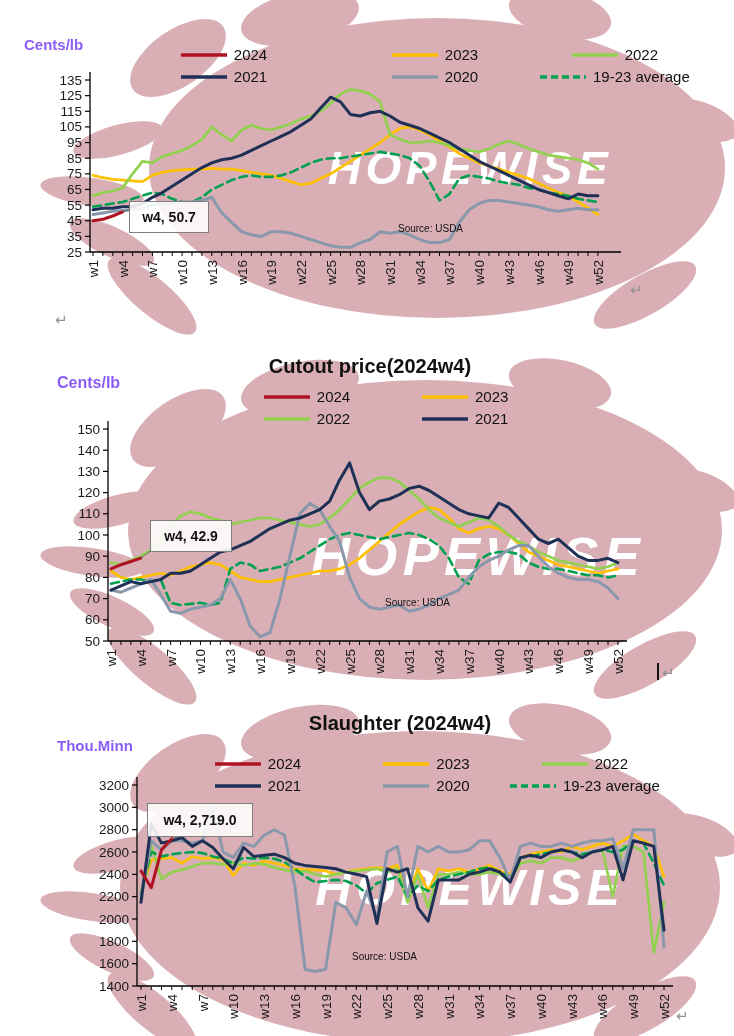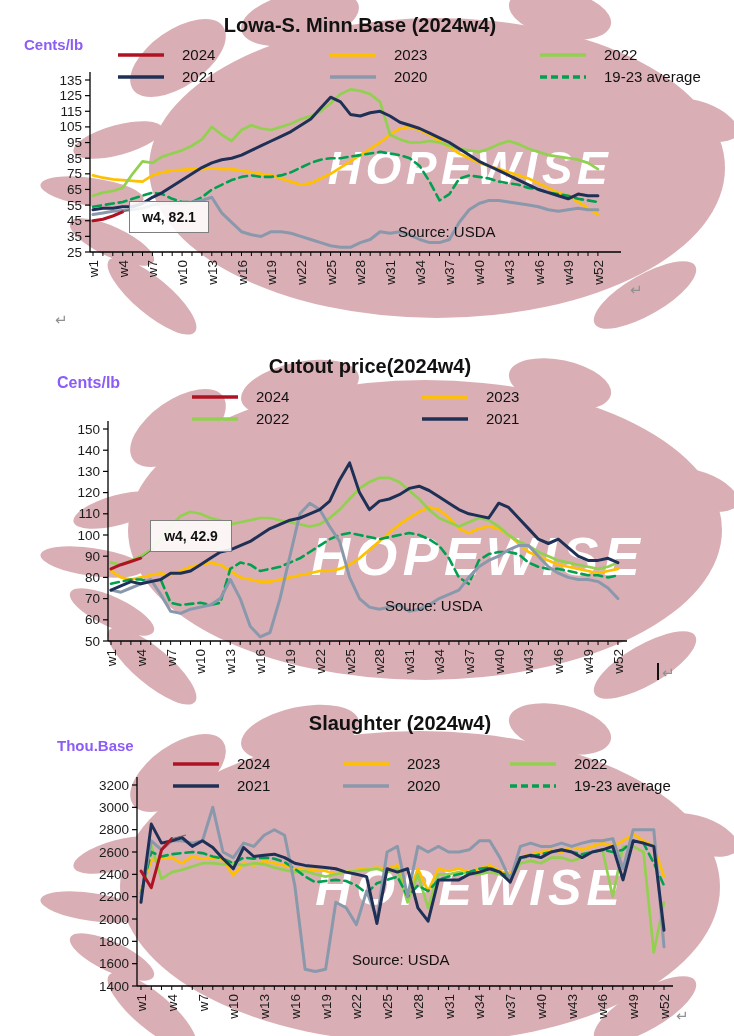--- a/index.html
+++ b/index.html
@@ -6,23 +6,23 @@
   .page{position:relative;width:734px;height:1036px;background:#fff;overflow:hidden;
         font-family:"Liberation Sans",sans-serif;color:#1a1a1a;}
   .abs{position:absolute;}
   svg{position:absolute;left:0;overflow:visible;}
   .wm{z-index:0;}
   .chart-layer{z-index:2;}
   .txt{z-index:3;}
   .chart-title{font-size:20px;font-weight:bold;color:#111;text-align:center;}
   .unit{font-size:15px;font-weight:bold;color:#8b5cf6;}
   .legend{display:grid;row-gap:5px;align-items:center;font-size:15px;color:#111;z-index:3;}
-  .li{display:flex;align-items:center;gap:18px;white-space:nowrap;}
+  .li{display:flex;align-items:center;gap:7px;white-space:nowrap;justify-content:center;}
   .li svg{position:static;}
-  .source{font-size:15px;color:#111;z-index:3;}
+  .source{font-size:10px;color:#111;z-index:3;}
   .ann{border:1px solid #7f7f7f;background:rgba(255,255,255,.88);z-index:4;
        font-weight:bold;font-size:14px;color:#111;display:flex;align-items:center;justify-content:center;}
   .ret{color:#909090;font-size:15px;z-index:3;font-family:"DejaVu Sans",sans-serif;}
   .caret{width:1.5px;height:17px;background:#111;z-index:3;}
   text.tick{font-family:"Liberation Sans",sans-serif;font-size:13.5px;fill:#1a1a1a;}
   .wmtext{font-style:italic;font-weight:bold;fill:#fff;letter-spacing:.10em;
           font-family:"Liberation Sans",sans-serif;}
 </style>
 </head>
 <body>
@@ -69,21 +69,20 @@
         <ellipse cx="700" cy="120" rx="40" ry="18" fill="#D9AFB5" transform="rotate(20 700 120)"></ellipse>
         <ellipse cx="300" cy="18" rx="60" ry="26" fill="#D9AFB5" transform="rotate(-12 300 18)"></ellipse>
         <ellipse cx="560" cy="14" rx="52" ry="24" fill="#D9AFB5" transform="rotate(12 560 14)"></ellipse>
         <ellipse cx="178" cy="58" rx="55" ry="28" fill="#D9AFB5" transform="rotate(-35 178 58)"></ellipse>
         <ellipse cx="420" cy="172" rx="300" ry="156" fill="#D9AFB5"></ellipse>
       </g>
       <text x="470" y="190" class="wmtext" text-anchor="middle" font-size="50">HOPEWISE</text>
     </svg>
 
   <div class="abs txt unit" style="left:24px;top:36px">Cents/lb</div>
-  <div class="abs txt chart-title" style="left:0;top:14px;width:720px">Lowa-S. Minn.Base  (2024w4)</div>
   <div class="abs legend" style="left:118px;top:46px;grid-template-columns:212px 210px auto">
       <span class="li">
         <svg width="46" height="8">
           <line x1="0" x2="46" y1="4" y2="4" stroke="#AF1222" stroke-width="3.6"></line>
         </svg>
         <span>2024</span>
       </span>
       <span class="li">
         <svg width="46" height="8">
           <line x1="0" x2="46" y1="4" y2="4" stroke="#FFC000" stroke-width="3.6"></line>
@@ -219,21 +218,21 @@
       <g>
         <polyline points="93.0,175.4 102.9,177.7 112.8,179.3 122.7,180.1 132.6,180.9 142.5,181.6 152.4,175.4 162.3,172.3 172.2,170.7 182.1,169.9 192.0,169.1 201.9,169.1 211.8,168.3 221.7,169.1 231.6,169.1 241.5,170.7 251.4,172.3 261.3,173.8 271.2,175.4 281.1,178.5 291.0,181.6 300.9,184.8 310.8,183.2 320.7,178.5 330.6,173.8 340.5,167.6 350.4,161.3 360.3,155.1 370.2,148.8 380.1,142.5 390.0,134.7 399.9,128.5 409.8,126.9 419.7,130.0 429.6,134.7 439.5,141.0 449.4,147.2 459.3,153.5 469.2,158.2 479.1,162.9 489.0,166.0 498.9,169.1 508.8,172.3 518.7,175.4 528.6,178.5 538.5,183.2 548.4,187.9 558.3,192.6 568.2,195.7 578.1,202.0 588.0,208.2 597.9,214.5" fill="none" stroke="#FFC000" stroke-width="2.7" stroke-linejoin="round" stroke-linecap="round"></polyline>
         <polyline points="93.0,195.7 102.9,192.6 112.8,191.0 122.7,187.9 132.6,173.8 142.5,161.3 152.4,162.9 162.3,156.6 172.2,153.5 182.1,150.4 192.0,145.7 201.9,139.4 211.8,126.9 221.7,134.7 231.6,141.0 241.5,130.0 251.4,125.3 261.3,128.5 271.2,130.0 281.1,126.9 291.0,123.8 300.9,119.1 310.8,116.0 320.7,111.3 330.6,103.5 340.5,94.1 350.4,89.4 360.3,90.9 370.2,94.1 380.1,101.9 390.0,134.7 399.9,139.4 409.8,142.5 419.7,142.5 429.6,141.0 439.5,142.5 449.4,145.7 459.3,148.8 469.2,150.4 479.1,151.9 489.0,148.8 498.9,144.1 508.8,141.0 518.7,144.1 528.6,148.8 538.5,151.9 548.4,155.1 558.3,156.6 568.2,158.2 578.1,159.7 588.0,162.9 597.9,169.1" fill="none" stroke="#92D050" stroke-width="2.7" stroke-linejoin="round" stroke-linecap="round"></polyline>
         <polyline points="93.0,206.7 102.9,205.1 112.8,203.5 122.7,202.0 132.6,198.8 142.5,195.7 152.4,192.6 162.3,194.1 172.2,198.8 182.1,202.0 192.0,202.0 201.9,197.3 211.8,189.5 221.7,184.8 231.6,180.1 241.5,176.9 251.4,175.4 261.3,176.9 271.2,176.9 281.1,175.4 291.0,172.3 300.9,167.6 310.8,162.9 320.7,159.7 330.6,158.2 340.5,158.2 350.4,156.6 360.3,155.1 370.2,153.5 380.1,151.9 390.0,153.5 399.9,155.1 409.8,158.2 419.7,166.0 429.6,181.6 439.5,200.4 449.4,194.1 459.3,178.5 469.2,175.4 479.1,176.9 489.0,178.5 498.9,181.6 508.8,183.2 518.7,184.8 528.6,187.9 538.5,189.5 548.4,192.6 558.3,194.1 568.2,195.7 578.1,198.8 588.0,200.4 597.9,202.0" fill="none" stroke="#00A050" stroke-width="2.6" stroke-linejoin="round" stroke-linecap="round" stroke-dasharray="8 5"></polyline>
         <polyline points="93.0,214.5 102.9,212.9 112.8,211.3 122.7,210.6 132.6,209.8 142.5,208.2 152.4,205.1 162.3,203.5 172.2,203.5 182.1,203.5 192.0,202.0 201.9,200.4 211.8,197.3 221.7,212.9 231.6,222.3 241.5,231.7 251.4,234.8 261.3,236.4 271.2,231.7 281.1,231.7 291.0,233.2 300.9,236.4 310.8,239.5 320.7,242.6 330.6,245.7 340.5,247.3 350.4,247.3 360.3,242.6 370.2,239.5 380.1,231.7 390.0,233.2 399.9,231.7 409.8,234.8 419.7,239.5 429.6,242.6 439.5,242.6 449.4,239.5 459.3,222.3 469.2,209.8 479.1,203.5 489.0,200.4 498.9,200.4 508.8,202.0 518.7,203.5 528.6,205.1 538.5,206.7 548.4,209.8 558.3,211.3 568.2,209.8 578.1,208.2 588.0,209.8 597.9,209.8" fill="none" stroke="#8A98AC" stroke-width="3" stroke-linejoin="round" stroke-linecap="round"></polyline>
         <polyline points="93.0,209.8 102.9,208.2 112.8,208.2 122.7,206.7 132.6,206.7 142.5,203.5 152.4,197.3 162.3,192.6 172.2,186.3 182.1,180.1 192.0,173.8 201.9,167.6 211.8,162.9 221.7,159.7 231.6,158.2 241.5,155.1 251.4,150.4 261.3,145.7 271.2,141.0 281.1,136.3 291.0,131.6 300.9,125.3 310.8,119.1 320.7,108.1 330.6,97.2 340.5,101.9 350.4,114.4 360.3,116.0 370.2,112.8 380.1,111.3 390.0,116.0 399.9,122.2 409.8,125.3 419.7,128.5 429.6,133.2 439.5,137.9 449.4,142.5 459.3,148.8 469.2,155.1 479.1,161.3 489.0,166.0 498.9,170.7 508.8,175.4 518.7,180.1 528.6,184.8 538.5,189.5 548.4,192.6 558.3,195.7 568.2,198.8 578.1,194.1 588.0,195.7 597.9,195.7" fill="none" stroke="#1F3056" stroke-width="3" stroke-linejoin="round" stroke-linecap="round"></polyline>
         <polyline points="93.0,220.7 102.9,219.2 112.8,216.0 122.7,211.8" fill="none" stroke="#AF1222" stroke-width="3" stroke-linejoin="round" stroke-linecap="round"></polyline>
       </g>
       <line x1="122.7" y1="211.81454545454545" x2="132" y2="209" stroke="#666" stroke-width="1"></line>
     </svg>
-  <div class="abs ann" style="left:129px;top:201px;width:78px;height:30px">w4, 82.1</div>
+  <div class="abs ann" style="left:129px;top:201px;width:78px;height:30px">w4, 50.7</div>
   <div class="abs txt source" style="left:398px;top:223px">Source:  USDA</div>
   <div class="abs ret" style="left:630px;top:281px">↵</div>
   <div class="abs ret" style="left:55px;top:311px">↵</div>
 
   <div class="abs txt unit" style="left:57px;top:374px;font-size:16px">Cents/lb</div>
   <div class="abs txt chart-title" style="left:0;top:355px;width:740px">Cutout price(2024w4)</div>
   <div class="abs legend" style="left:192px;top:388px;grid-template-columns:230px auto">
       <span class="li">
         <svg width="46" height="8">
           <line x1="0" x2="46" y1="4" y2="4" stroke="#AF1222" stroke-width="3.6"></line>
@@ -366,21 +365,21 @@
         <polyline points="111.0,242.1 120.9,237.9 130.9,233.6 140.8,235.8 150.8,233.6 160.7,231.5 170.6,225.2 180.6,225.2 190.5,223.0 200.5,216.7 210.4,210.3 220.3,204.0 230.3,201.8 240.2,197.6 250.2,193.4 260.1,187.0 270.0,180.6 280.0,176.4 289.9,172.2 299.9,170.0 309.8,165.8 319.7,161.6 329.7,153.1 339.6,131.9 349.6,114.9 359.5,144.6 369.4,161.6 379.4,153.1 389.3,151.0 399.3,146.7 409.2,140.4 419.1,138.2 429.1,142.5 439.0,148.8 449.0,155.2 458.9,161.6 468.8,165.8 478.8,167.9 488.7,170.0 498.7,155.2 508.6,159.4 518.5,170.0 528.5,180.6 538.4,191.2 548.4,195.5 558.3,191.2 568.2,199.7 578.2,208.2 588.1,212.4 598.1,212.4 608.0,210.3 617.9,214.6" fill="none" stroke="#1F3056" stroke-width="3" stroke-linejoin="round" stroke-linecap="round"></polyline>
         <polyline points="111.0,220.9 120.9,216.7 130.9,213.5 140.8,210.1" fill="none" stroke="#AF1222" stroke-width="3" stroke-linejoin="round" stroke-linecap="round"></polyline>
       </g>
       <line x1="140.82" y1="210.108" x2="153" y2="201" stroke="#666" stroke-width="1"></line>
     </svg>
   <div class="abs ann" style="left:150px;top:520px;width:80px;height:30px">w4, 42.9</div>
   <div class="abs txt source" style="left:385px;top:597px">Source:  USDA</div>
   <div class="abs caret" style="left:657px;top:663px"></div>
   <div class="abs ret" style="left:662px;top:664px">↵</div>
 
-  <div class="abs txt unit" style="left:57px;top:737px">Thou.Base</div>
+  <div class="abs txt unit" style="left:57px;top:737px">Thou.Minn</div>
   <div class="abs txt chart-title" style="left:30px;top:712px;width:740px">Slaughter  (2024w4)</div>
   <div class="abs legend" style="left:173px;top:755px;grid-template-columns:170px 167px auto">
       <span class="li">
         <svg width="46" height="8">
           <line x1="0" x2="46" y1="4" y2="4" stroke="#AF1222" stroke-width="3.6"></line>
         </svg>
         <span>2024</span>
       </span>
       <span class="li">
         <svg width="46" height="8">
@@ -513,16 +512,17 @@
       <g>
         <polyline points="141.0,186.1 151.3,154.8 161.5,153.7 171.8,152.6 182.0,158.2 192.3,151.5 202.5,153.7 212.8,152.6 223.0,154.8 233.3,170.4 243.6,158.2 253.8,160.4 264.1,155.9 274.3,158.2 284.6,160.4 294.8,163.8 305.1,164.9 315.3,164.9 325.6,166.0 335.8,169.3 346.1,167.1 356.4,164.9 366.6,163.8 376.9,162.6 387.1,163.8 397.4,160.4 407.6,191.7 417.9,163.8 428.1,186.1 438.4,163.8 448.7,166.0 458.9,163.8 469.2,167.1 479.4,163.8 489.7,160.4 499.9,166.0 510.2,169.3 520.4,152.6 530.7,149.2 540.9,147.0 551.2,144.8 561.5,147.0 571.7,141.4 582.0,144.8 592.2,141.4 602.5,138.1 612.7,141.4 623.0,135.8 633.2,129.1 643.5,135.8 653.8,141.4 664.0,171.6" fill="none" stroke="#FFC000" stroke-width="2.7" stroke-linejoin="round" stroke-linecap="round"></polyline>
         <polyline points="141.0,191.7 151.3,140.3 161.5,173.8 171.8,167.1 182.0,164.9 192.3,161.5 202.5,158.2 212.8,158.2 223.0,159.3 233.3,158.2 243.6,160.4 253.8,158.2 264.1,159.3 274.3,162.6 284.6,164.9 294.8,167.1 305.1,166.0 315.3,169.3 325.6,171.6 335.8,169.3 346.1,167.1 356.4,166.0 366.6,164.9 376.9,163.8 387.1,167.1 397.4,163.8 407.6,197.3 417.9,169.3 428.1,202.8 438.4,169.3 448.7,169.3 458.9,167.1 469.2,169.3 479.4,169.3 489.7,167.1 499.9,169.3 510.2,174.9 520.4,158.2 530.7,155.9 540.9,158.2 551.2,152.6 561.5,152.6 571.7,155.9 582.0,152.6 592.2,147.0 602.5,144.8 612.7,191.7 623.0,141.4 633.2,141.4 643.5,147.0 653.8,247.5 664.0,197.3" fill="none" stroke="#92D050" stroke-width="2.7" stroke-linejoin="round" stroke-linecap="round"></polyline>
         <polyline points="141.0,188.3 151.3,147.0 161.5,151.5 171.8,149.2 182.0,148.1 192.3,147.0 202.5,148.1 212.8,151.5 223.0,153.7 233.3,158.2 243.6,152.6 253.8,153.7 264.1,152.6 274.3,153.7 284.6,157.1 294.8,163.8 305.1,171.6 315.3,177.2 325.6,176.0 335.8,174.9 346.1,176.0 356.4,180.5 366.6,188.3 376.9,178.3 387.1,174.9 397.4,171.6 407.6,191.7 417.9,180.5 428.1,186.1 438.4,174.9 448.7,171.6 458.9,169.3 469.2,167.1 479.4,163.8 489.7,162.6 499.9,167.1 510.2,171.6 520.4,152.6 530.7,151.5 540.9,149.2 551.2,147.0 561.5,144.8 571.7,147.0 582.0,149.2 592.2,147.0 602.5,144.8 612.7,147.0 623.0,144.8 633.2,135.8 643.5,138.1 653.8,158.2 664.0,180.5" fill="none" stroke="#00A050" stroke-width="2.6" stroke-linejoin="round" stroke-linecap="round" stroke-dasharray="8 5"></polyline>
         <polyline points="141.0,191.7 151.3,135.8 161.5,144.8 171.8,135.8 182.0,135.8 192.3,138.1 202.5,135.8 212.8,102.3 223.0,147.0 233.3,152.6 243.6,138.1 253.8,141.4 264.1,130.3 274.3,124.7 284.6,130.3 294.8,180.5 305.1,264.3 315.3,266.5 325.6,264.3 335.8,197.3 346.1,202.8 356.4,219.6 366.6,186.1 376.9,214.0 387.1,147.0 397.4,141.4 407.6,191.7 417.9,141.4 428.1,147.0 438.4,141.4 448.7,147.0 458.9,147.0 469.2,144.8 479.4,135.8 489.7,135.8 499.9,152.6 510.2,174.9 520.4,141.4 530.7,138.1 540.9,141.4 551.2,141.4 561.5,138.1 571.7,141.4 582.0,138.1 592.2,135.8 602.5,135.8 612.7,133.6 623.0,163.8 633.2,124.7 643.5,124.7 653.8,124.7 664.0,241.9" fill="none" stroke="#8A98AC" stroke-width="3" stroke-linejoin="round" stroke-linecap="round"></polyline>
         <polyline points="141.0,197.3 151.3,119.1 161.5,138.1 171.8,135.8 182.0,132.5 192.3,141.4 202.5,135.8 212.8,142.5 223.0,153.7 233.3,163.8 243.6,142.5 253.8,151.5 264.1,150.3 274.3,149.2 284.6,152.6 294.8,158.2 305.1,160.4 315.3,161.5 325.6,162.6 335.8,163.8 346.1,167.1 356.4,169.3 366.6,171.6 376.9,218.5 387.1,163.8 397.4,167.1 407.6,163.8 417.9,202.8 428.1,216.2 438.4,174.9 448.7,174.9 458.9,174.9 469.2,169.3 479.4,167.1 489.7,163.8 499.9,167.1 510.2,177.2 520.4,152.6 530.7,150.3 540.9,152.6 551.2,147.0 561.5,144.8 571.7,147.0 582.0,152.6 592.2,147.0 602.5,144.8 612.7,141.4 623.0,174.9 633.2,135.8 643.5,138.1 653.8,141.4 664.0,225.2" fill="none" stroke="#1F3056" stroke-width="3" stroke-linejoin="round" stroke-linecap="round"></polyline>
         <polyline points="141.0,166.0 151.3,182.7 161.5,144.8 171.8,133.7" fill="none" stroke="#AF1222" stroke-width="3" stroke-linejoin="round" stroke-linecap="round"></polyline>
       </g>
       <line x1="171.765" y1="133.71166666666667" x2="186" y2="130" stroke="#666" stroke-width="1"></line>
     </svg>
+  <div class="abs ann" style="left:147px;top:803px;width:104px;height:32px">w4, 2,719.0</div>
   <div class="abs txt source" style="left:352px;top:951px">Source:  USDA</div>
   <div class="abs ret" style="left:676px;top:1007px">↵</div>
 
 </div>
 
 </body></html>

